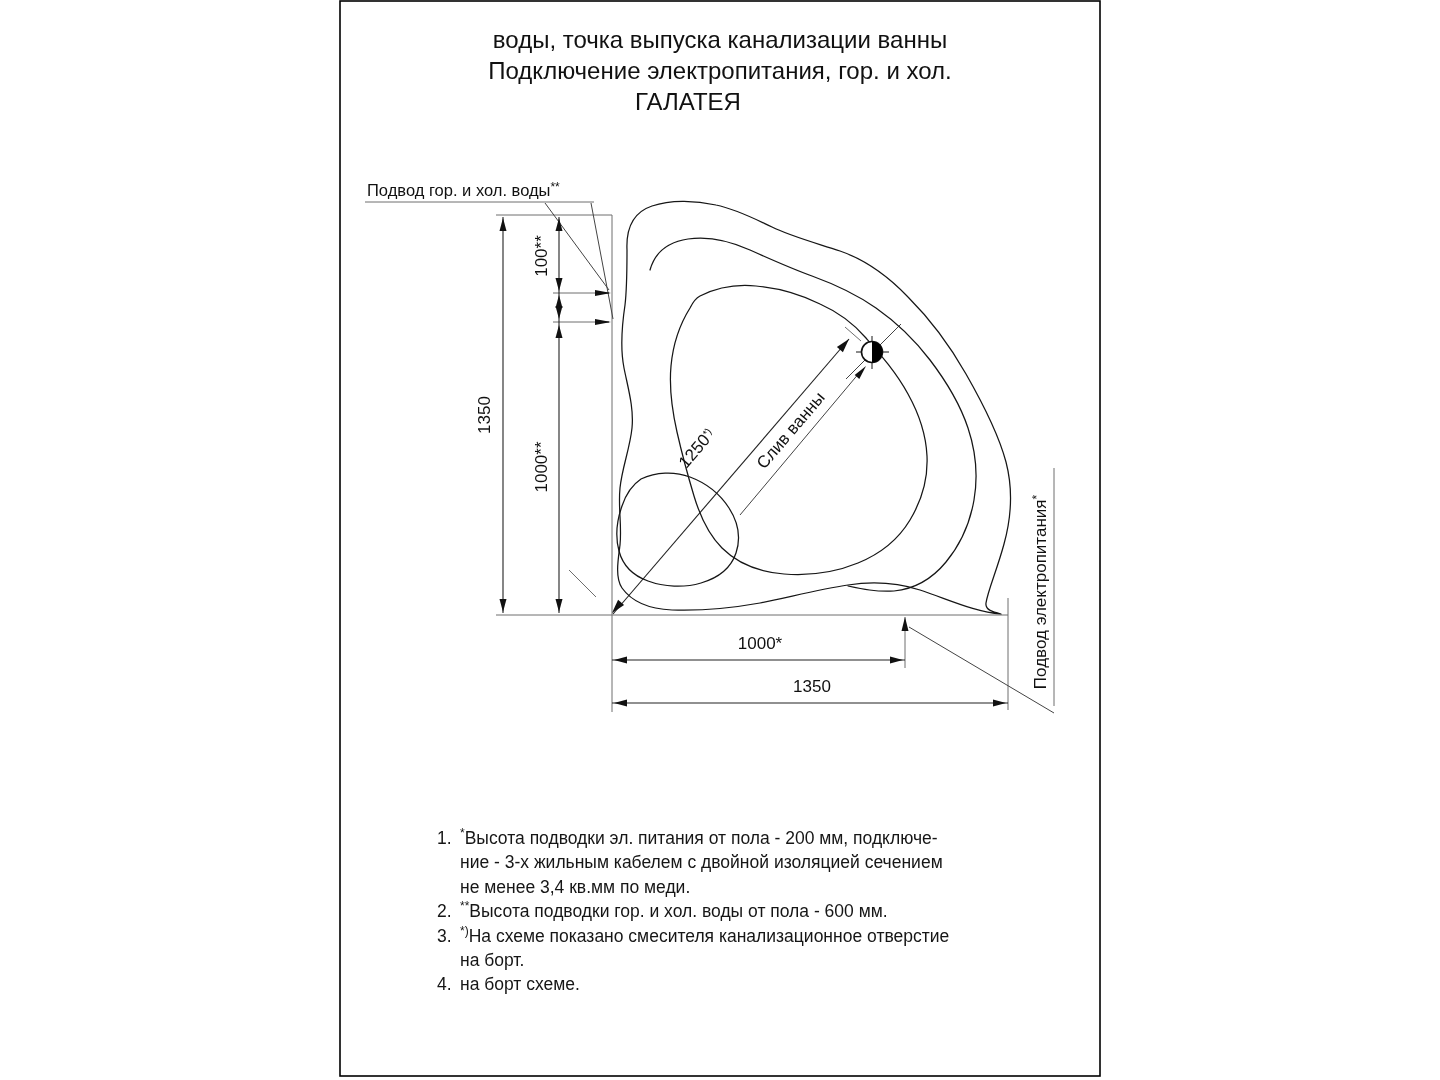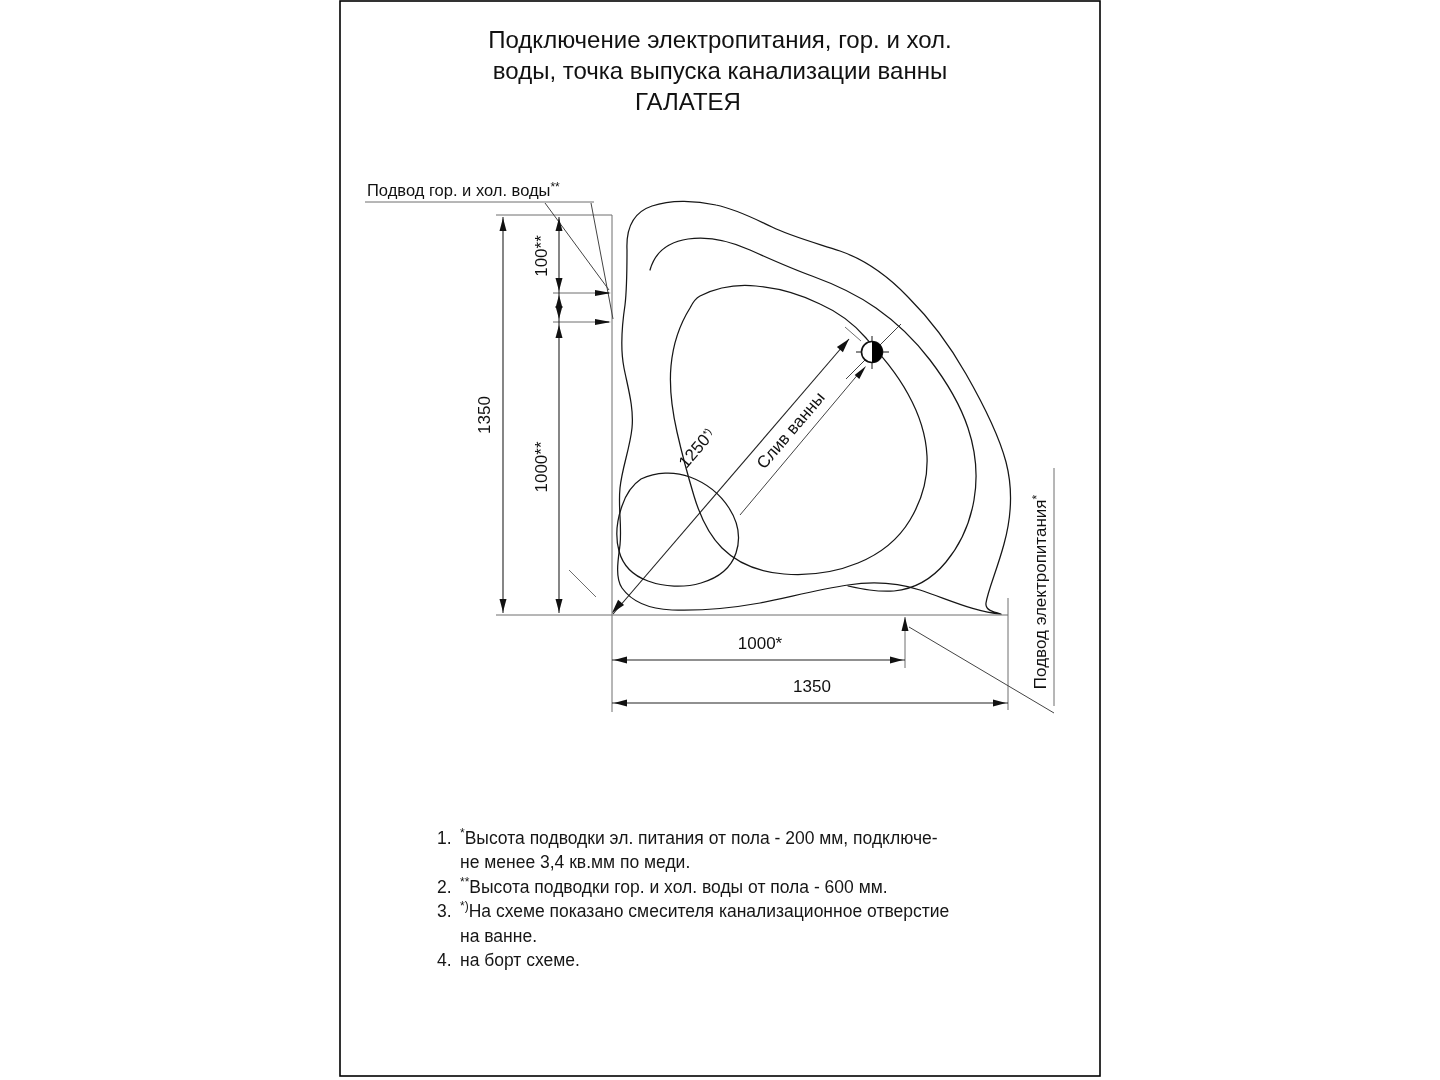--- a/index.html
+++ b/index.html
@@ -18,22 +18,22 @@
   .note-line .num{position:absolute;left:0;top:0;}
   .note-line sup{font-size:12px;line-height:0;vertical-align:super;}
   .cont{padding-left:23px;}
 </style>
 </head>
 <body>
 
 <div id="stage">
 
   <div class="title-block">
+    <div>воды, точка выпуска канализации ванны</div>
     <div>Подключение электропитания, гор. и хол.</div>
-    <div>воды, точка выпуска канализации ванны</div>
     <div class="title-line3">ГАЛАТЕЯ</div>
   </div>
 
   <svg id="diagram-svg" width="1440" height="1080" viewBox="0 0 1440 1080">
 
     <rect x="340" y="1" width="760" height="1075" fill="none" stroke="#000" stroke-width="1.6"></rect>
 
     <g stroke="#6e6e6e" stroke-width="1" fill="none">
       <line x1="365" y1="202" x2="594" y2="202"></line>
       <line x1="496" y1="215" x2="612" y2="215"></line>
@@ -171,27 +171,28 @@
 
     <text transform="translate(795,434) rotate(-49.5)" text-anchor="middle" font-size="17"><tspan>Слив ванны</tspan></text>
 
     <text transform="translate(1046,592) rotate(-90)" text-anchor="middle" font-size="17"><tspan>Подвод электропитания</tspan><tspan dy="-5" font-size="12">*</tspan></text>
   </svg>
 
   <div class="notes-block">
     <div class="note-line">
       <span class="num">1.</span><sup>*</sup><span>Высота подводки эл. питания от пола - 200 мм, подключе-</span>
     </div>
+    <div class="note-line cont">ние - 3-х жильным кабелем с двойной изоляцией сечением</div>
     <div class="note-line cont">не менее 3,4 кв.мм по меди.</div>
     <div class="note-line">
       <span class="num">2.</span><sup>**</sup><span>Высота подводки гор. и хол. воды от пола - 600 мм.</span>
     </div>
     <div class="note-line">
       <span class="num">3.</span><sup>*)</sup><span>На схеме показано смесителя канализационное отверстие</span>
     </div>
-    <div class="note-line cont">на ванне.</div>
+    <div class="note-line cont">на борт.</div>
     <div class="note-line">
       <span class="num">4.</span><sup></sup>
     </div>
     <div class="note-line cont">на борт схеме.</div>
   </div>
 
 </div>
 
 </body></html>

